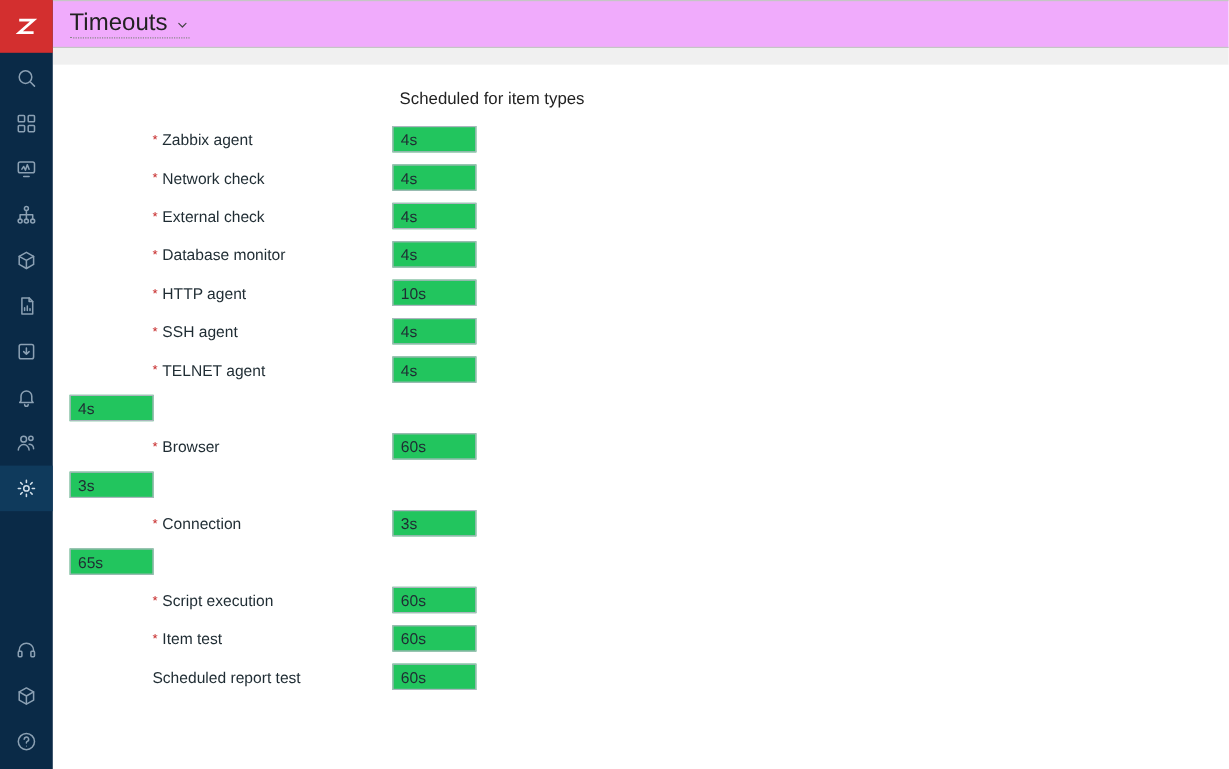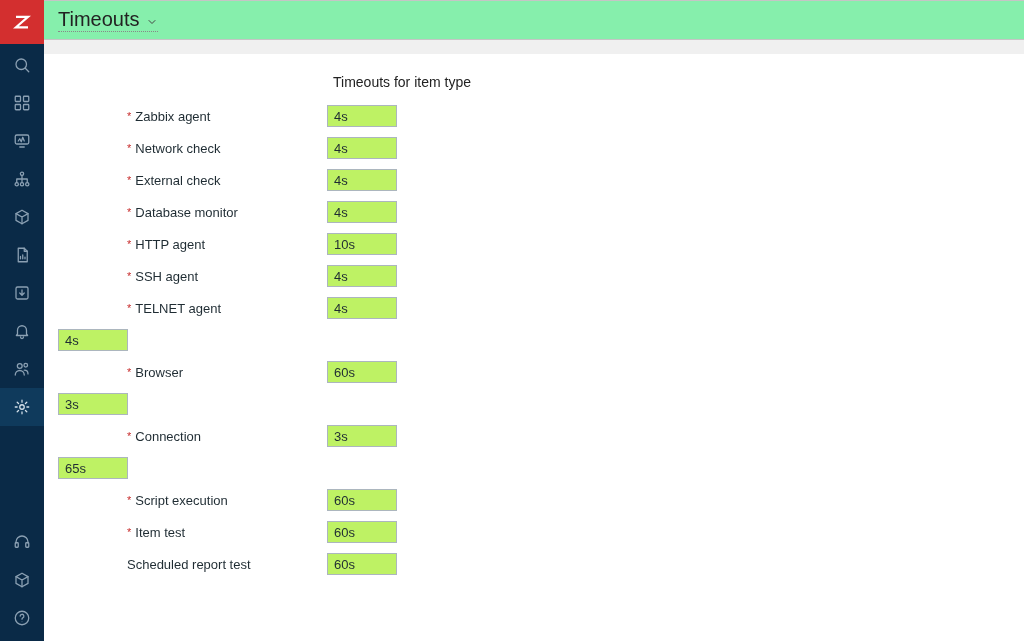--- a/index.html
+++ b/index.html
@@ -41,21 +41,21 @@
 
     
     .main { flex: 1; display: flex; flex-direction: column; overflow: hidden; }
     .page-header {
       height: 40px;
       border-top: 1px solid #c5c5c5;
       border-bottom: 1px solid #c5c5c5;
       display: flex;
       align-items: center;
       padding-left: 14px;
-      background: #86efac;
+      background: #f0abfc;
     }
     .page-title-wrap {
       display: inline-flex;
       align-items: baseline;
       border-bottom: 1px dotted #888;
       cursor: pointer;
     }
     .page-title {
       font-size: 20px;
       font-weight: 400;
@@ -88,21 +88,21 @@
       padding-left: 69px;
       color: #1f2c33;
       font-size: 13px;
     }
     .req { color: #c72c2c; font-size: 11px; margin-right: 4px; vertical-align: 1px;}
     .field-col { }
     .text-input {
       width: 70px;
       height: 22px;
       border: 1px solid #acb6be;
-      background: #bef264;
+      background: #22c55e;
       color: #1f2c33;
       font-size: 13px;
       padding: 0 6px;
     }
   </style>
 </head>
 <body>
 
 <div class="sidebar">
   <div class="logo">
@@ -213,21 +213,21 @@
         <svg viewBox="0 0 24 24">
             <path d="M6 9l6 6 6-6"></path>
           </svg>
       </span>
     </div>
   </div>
   <div class="gray-strip"></div>
 
   <div class="content">
 
-    <div class="section-heading">Timeouts for item type</div>
+    <div class="section-heading">Scheduled for item types</div>
 
     <div class="form-row">
       <div class="label-col"><span class="req">*</span><span>Zabbix agent</span></div>
       <div class="field-col"><input class="text-input" type="text" value="4s" style=""></div>
     </div>
     <div class="form-row">
       <div class="label-col"><span class="req">*</span><span>Network check</span></div>
       <div class="field-col"><input class="text-input" type="text" value="4s" style=""></div>
     </div>
     <div class="form-row">

